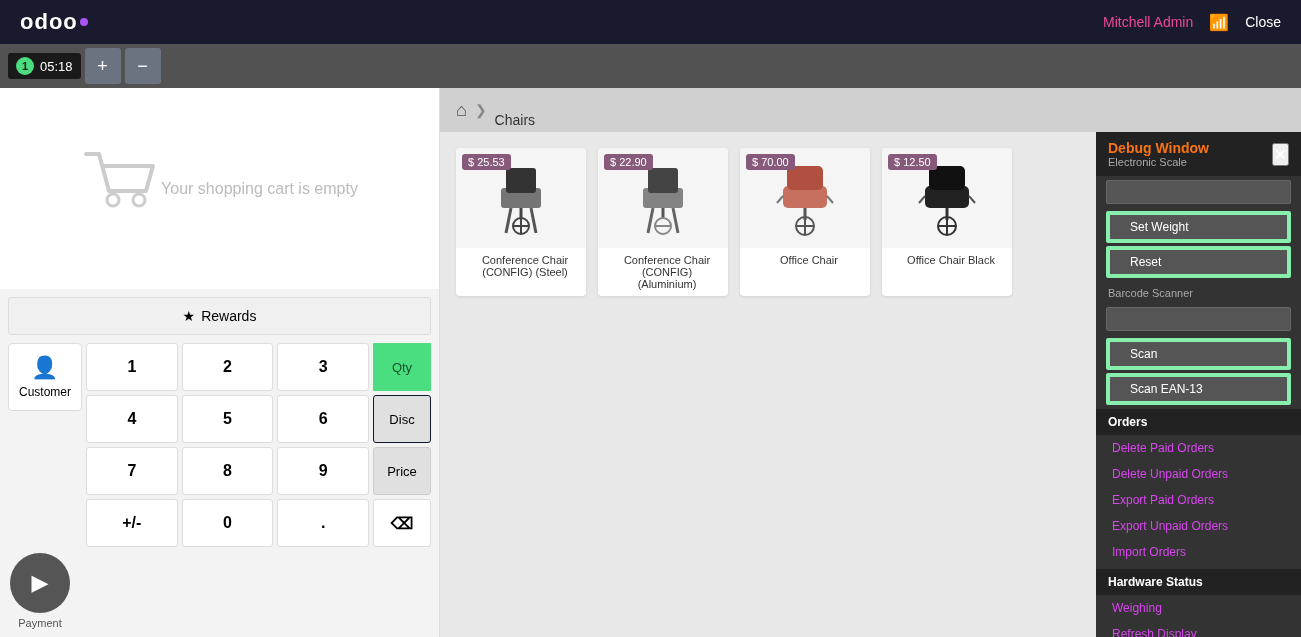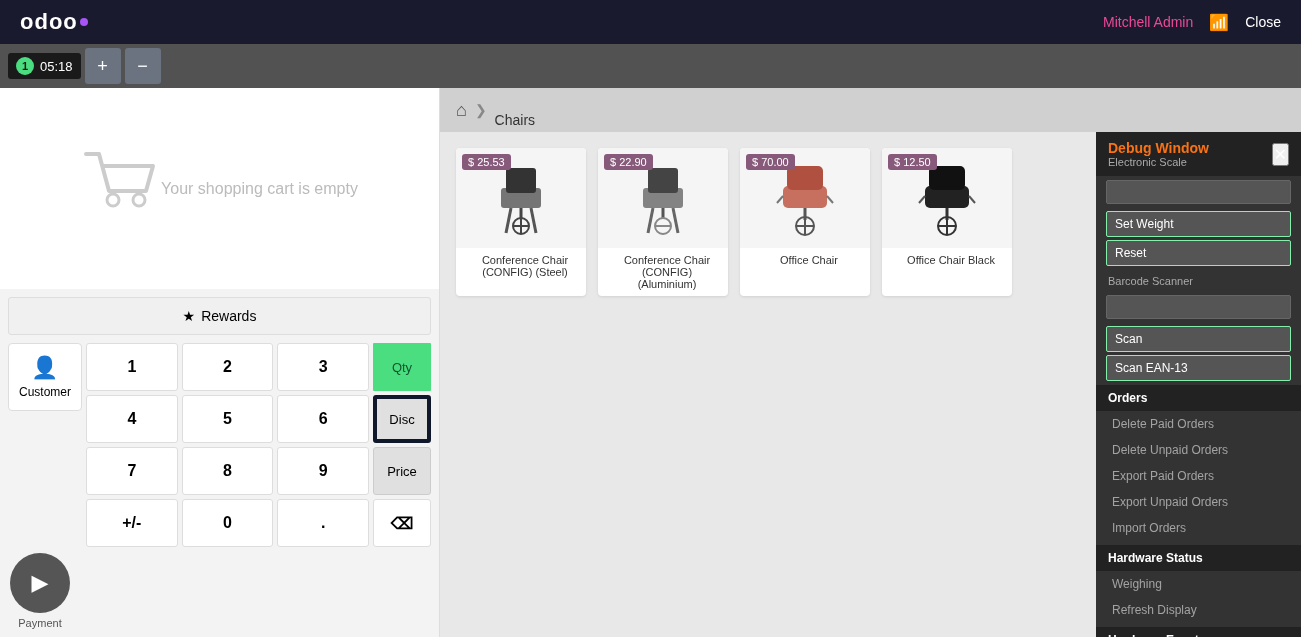--- a/index.html
+++ b/index.html
@@ -335,44 +335,44 @@
       background: #555;
       border: 1px solid #666;
       color: white;
       font-size: 12px;
       border-radius: 2px;
     }
     .debug-btn {
       display: block;
       width: calc(100% - 20px);
       margin: 3px 10px;
-      padding: 5px 8px;
+      padding: 5px 20px;
       background: #555;
-      border: 1px solid #86efac;
+      border: 4px solid #86efac;
       color: white;
       font-size: 12px;
       text-align: left;
       cursor: pointer;
       border-radius: 2px;
     }
     .debug-section-header {
       background: #222;
       padding: 6px 12px;
       color: white;
       font-size: 12px;
       font-weight: bold;
       margin-top: 4px;
     }
     .debug-item {
       display: block;
       width: 100%;
       padding: 6px 16px;
       background: none;
       border: none;
-      color: #a3a3a3;
+      color: #d946ef;
       font-size: 12px;
       text-align: left;
       cursor: pointer;
     }
   </style>
 </head>
 <body>
 
 <div class="top-header">
   <div class="odoo-logo">
@@ -436,21 +436,21 @@
           <button class="numpad-key">7</button>
           <button class="numpad-key">8</button>
           <button class="numpad-key">9</button>
           <button class="numpad-key">+/-</button>
           <button class="numpad-key">0</button>
           <button class="numpad-key">.</button>
         </div>
 
         <div class="action-btns" style="display:flex; flex-direction:column; gap:4px;">
           <button class="action-btn active" style="height:48px; width:58px; background:#4ade80; color:#14532d; border:none; border-radius:1px; font-size:13px; cursor:pointer;">Qty</button>
-          <button class="action-btn" style="height:48px; width:58px; background:#e0e0e0; border:4px solid #0f172a; border-radius:3px; font-size:13px; cursor:pointer;">Disc</button>
+          <button class="action-btn" style="height:48px; width:58px; background:#e0e0e0; border:1px solid #0f172a; border-radius:3px; font-size:13px; cursor:pointer;">Disc</button>
           <button class="action-btn" style="height:48px; width:58px; background:#e0e0e0; border:1px solid #ccc; border-radius:3px; font-size:13px; cursor:pointer;">Price</button>
           <button class="numpad-key" style="height:48px; width:58px;">⌫</button>
         </div>
       </div>
 
       <div style="display:flex; align-items:center; margin-top:6px; padding-left:2px;">
         <div class="payment-col">
           <button class="payment-btn">▶</button>
           <span class="payment-label">Payment</span>
         </div>

